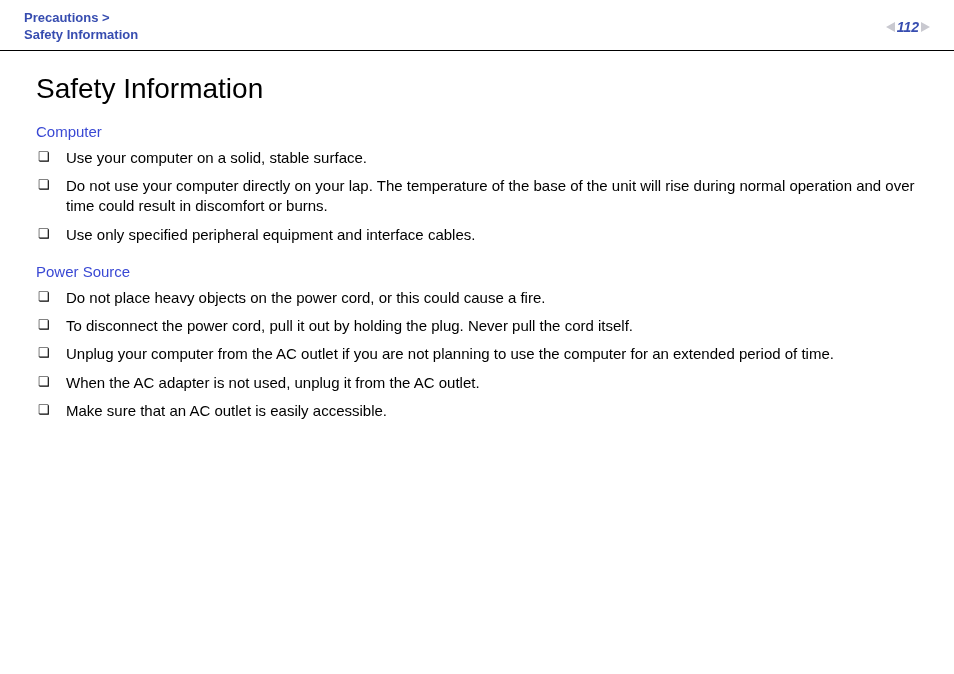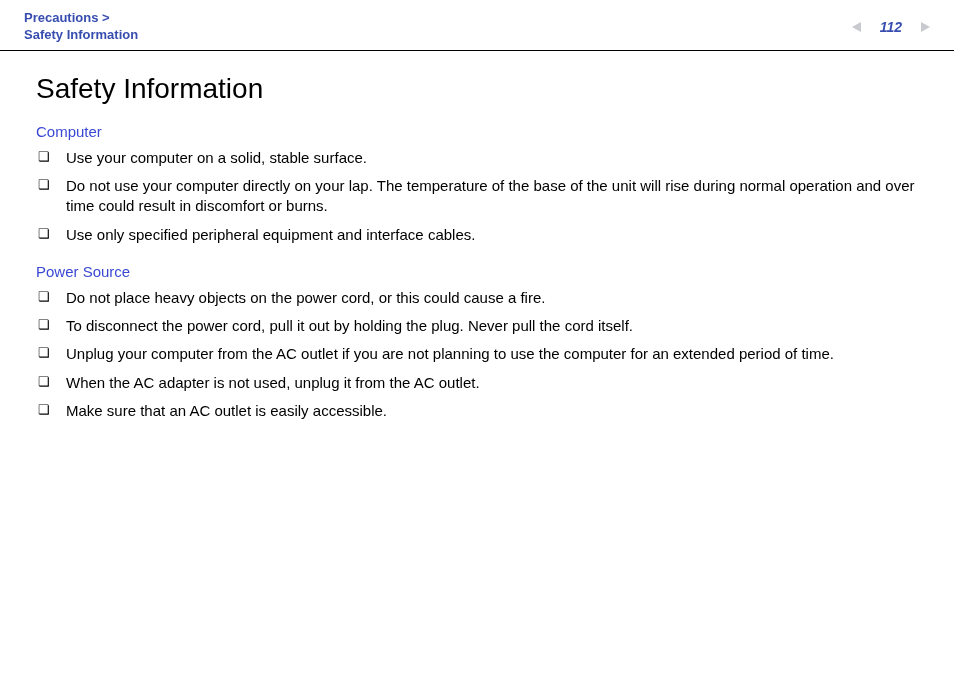--- a/index.html
+++ b/index.html
@@ -24,21 +24,21 @@
   }
   .breadcrumb {
     color: #374db0;
     font-weight: bold;
     font-size: 13px;
     line-height: 1.3;
   }
   .page-nav {
     display: flex;
     align-items: center;
-    gap: 17px;
+    gap: 0;
   }
   .page-num {
     color: #374db0;
     font-style: italic;
     font-weight: bold;
     font-size: 14px;
   }
   .arrow-left, .arrow-right {
     width: 0; height: 0;
     border-top: 5px solid transparent;

